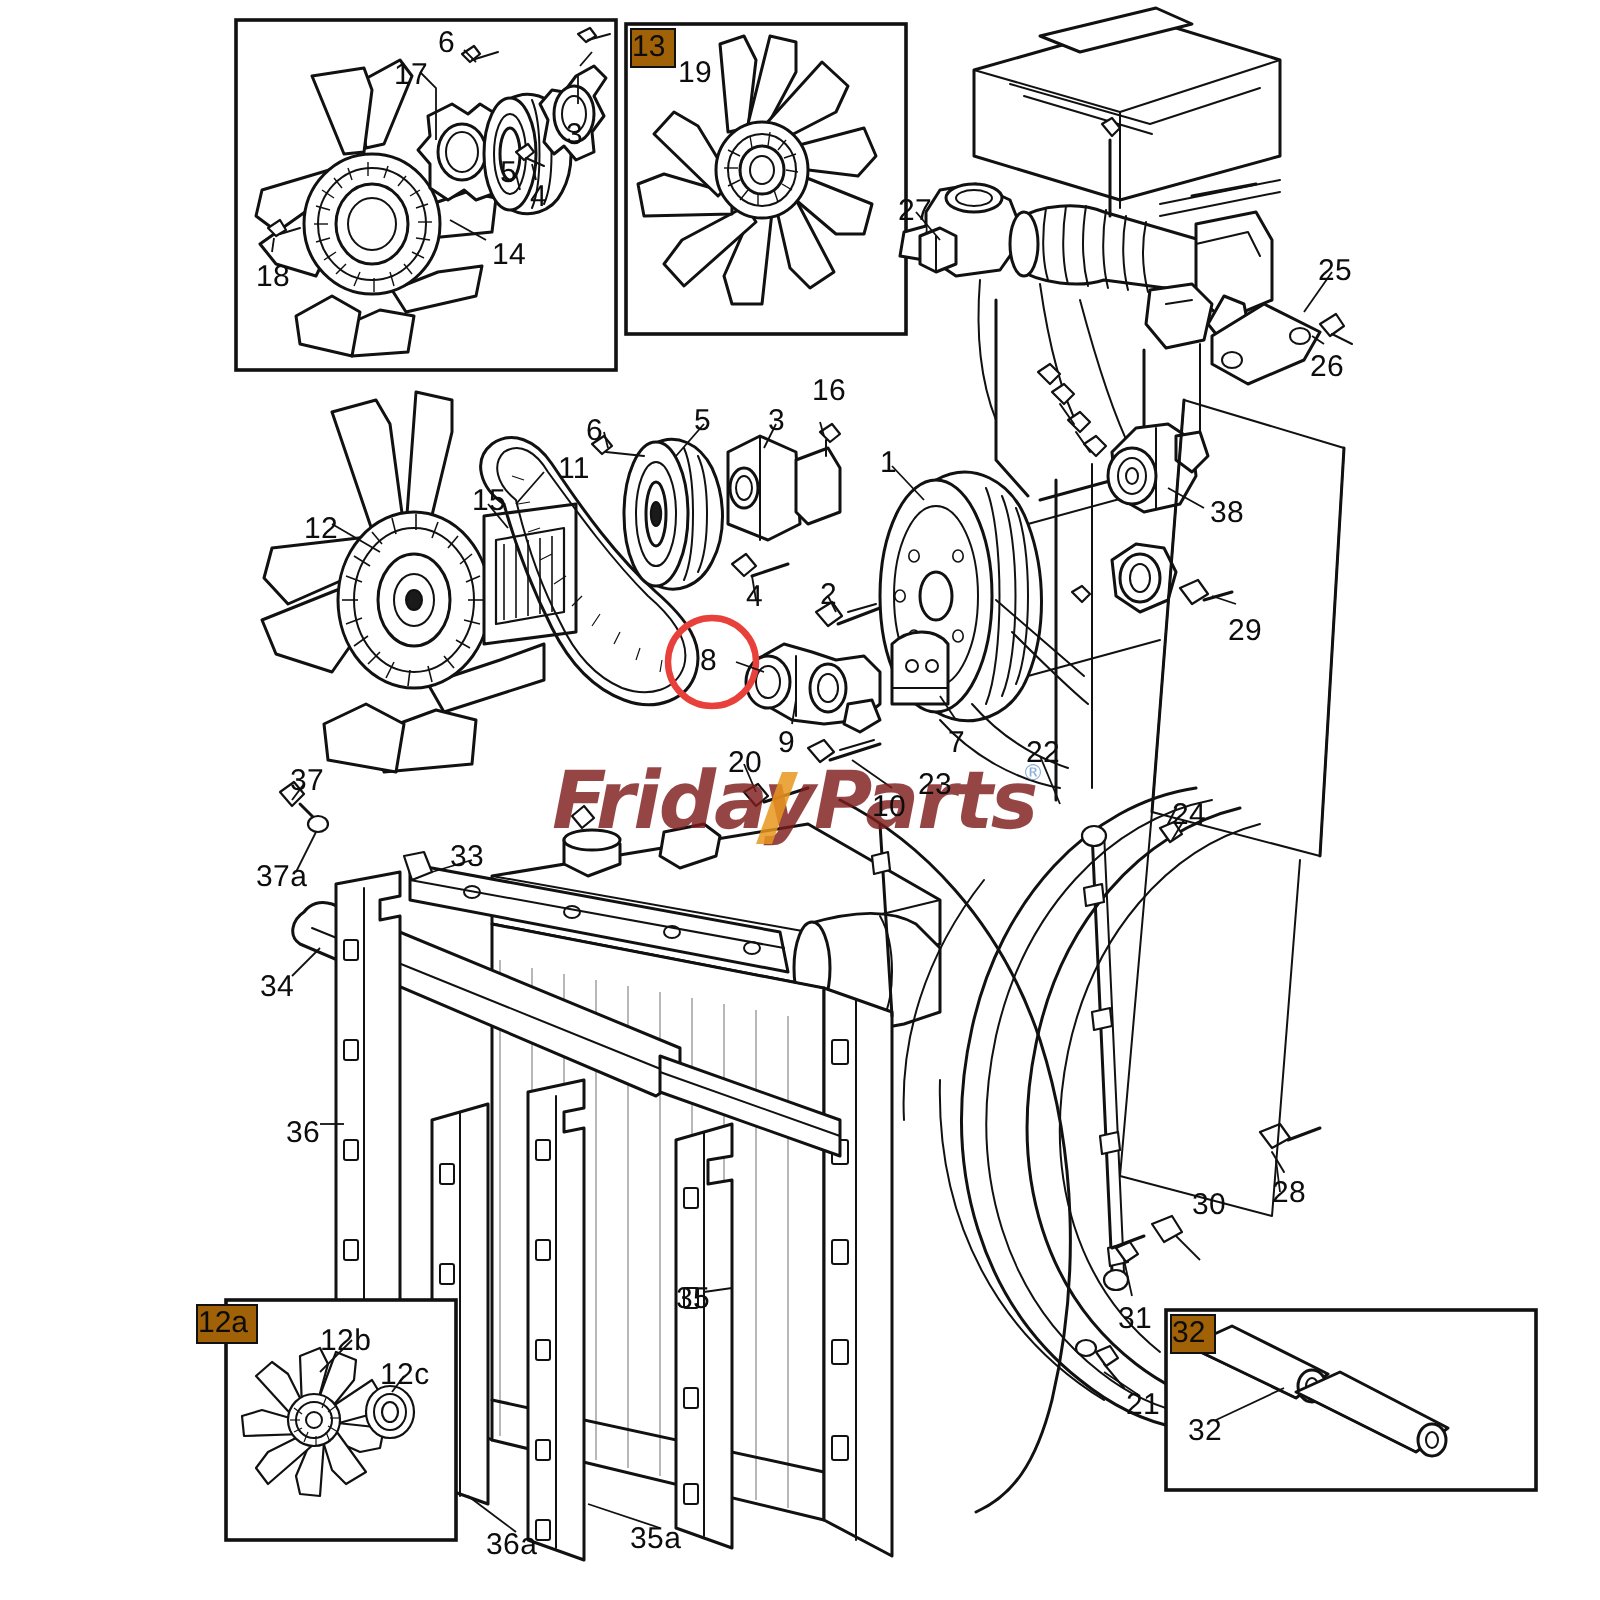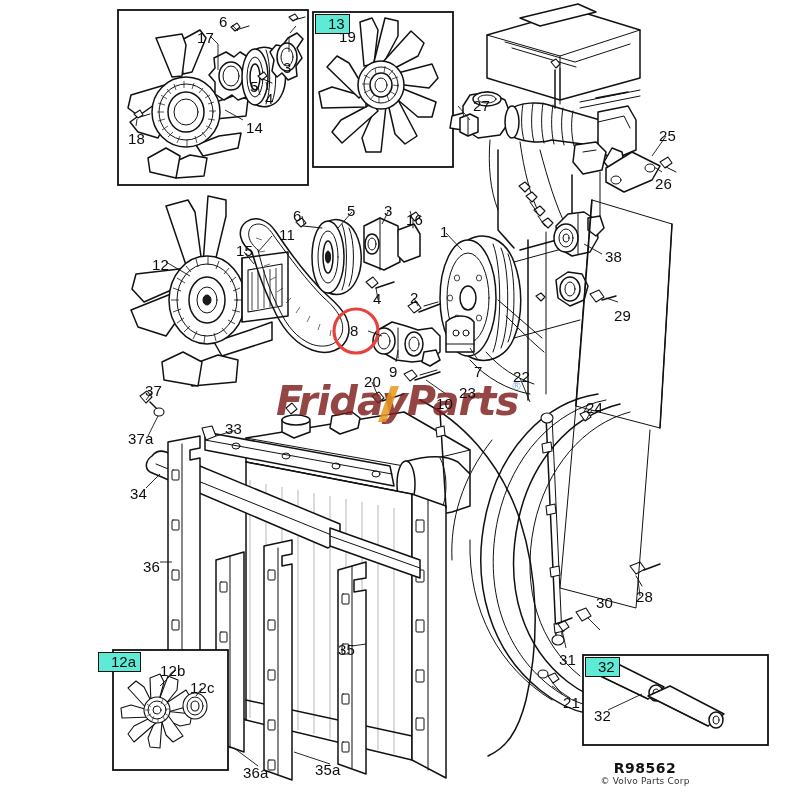--- a/index.html
+++ b/index.html
@@ -16,23 +16,23 @@
     color:#0d0d0d;
     white-space:nowrap;
     line-height:1;
     letter-spacing:0.2px;
     user-select:none;
   }
   .boxtag{
     position:absolute;
     font-size:15px;
     color:#0d0d0d;
-    background:#5eead4;
+    background:#a16207;
     border:1.6px solid #111;
-    padding:1px 4px 2px 12px;
+    padding:1px 4px 2px 0;
     line-height:1;
     white-space:nowrap;
   }
   #watermark{
     position:absolute;
     left:276px; top:378px;
     width:244px; height:46px;
     pointer-events:none;
   }
   #wm-text{
@@ -783,29 +783,29 @@
     <span id="wm-reg">®</span>
   </div>
 
   <div id="callout-layer">
       <div class="callout" style="left: 219px; top: 14px;">6</div>
       <div class="callout" style="left: 197px; top: 30px;">17</div>
       <div class="callout" style="left: 291px; top: 29px; margin-left: 48px;">19</div>
       <div class="callout" style="left: 283px; top: 60px;">3</div>
       <div class="callout" style="left: 250px; top: 79px;">5</div>
       <div class="callout" style="left: 265px; top: 91px;">4</div>
-      <div class="callout" style="left: 449px; top: 98px; margin-left: 24px;">27</div>
+      <div class="callout" style="left: 449px; top: 98px;">27</div>
       <div class="callout" style="left: 659px; top: 128px;">25</div>
       <div class="callout" style="left: 246px; top: 120px;">14</div>
       <div class="callout" style="left: 128px; top: 131px;">18</div>
       <div class="callout" style="left: 655px; top: 176px;">26</div>
       <div class="callout" style="left: 293px; top: 208px;">6</div>
       <div class="callout" style="left: 347px; top: 203px;">5</div>
       <div class="callout" style="left: 384px; top: 203px;">3</div>
-      <div class="callout" style="left: 406px; top: 212px;">16</div>
+      <div class="callout" style="left: 406px; top: 188px;">16</div>
       <div class="callout" style="left: 279px; top: 227px;">11</div>
       <div class="callout" style="left: 440px; top: 224px;">1</div>
       <div class="callout" style="left: 236px; top: 243px;">15</div>
       <div class="callout" style="left: 152px; top: 257px;">12</div>
       <div class="callout" style="left: 605px; top: 249px;">38</div>
       <div class="callout" style="left: 373px; top: 291px;">4</div>
       <div class="callout" style="left: 410px; top: 290px;">2</div>
       <div class="callout" style="left: 614px; top: 308px;">29</div>
       <div class="callout" style="left: 350px; top: 323px;">8</div>
       <div class="callout" style="left: 389px; top: 364px;">9</div>
@@ -831,18 +831,14 @@
       <div class="callout" style="left: 243px; top: 765px;">36a</div>
       <div class="callout" style="left: 315px; top: 762px;">35a</div>
     </div>
 
   <div id="boxtag-layer">
       <div class="boxtag" style="left: 315px; top: 14px;">13</div>
       <div class="boxtag" style="left: 98px; top: 652px;">12a</div>
       <div class="boxtag" style="left: 585px; top: 657px;">32</div>
     </div>
 
-  <div id="footer">
-    <div class="code">R98562</div>
-    <div class="copy">© Volvo Parts Corp</div>
-  </div>
 
 </div>
 
 </body></html>

